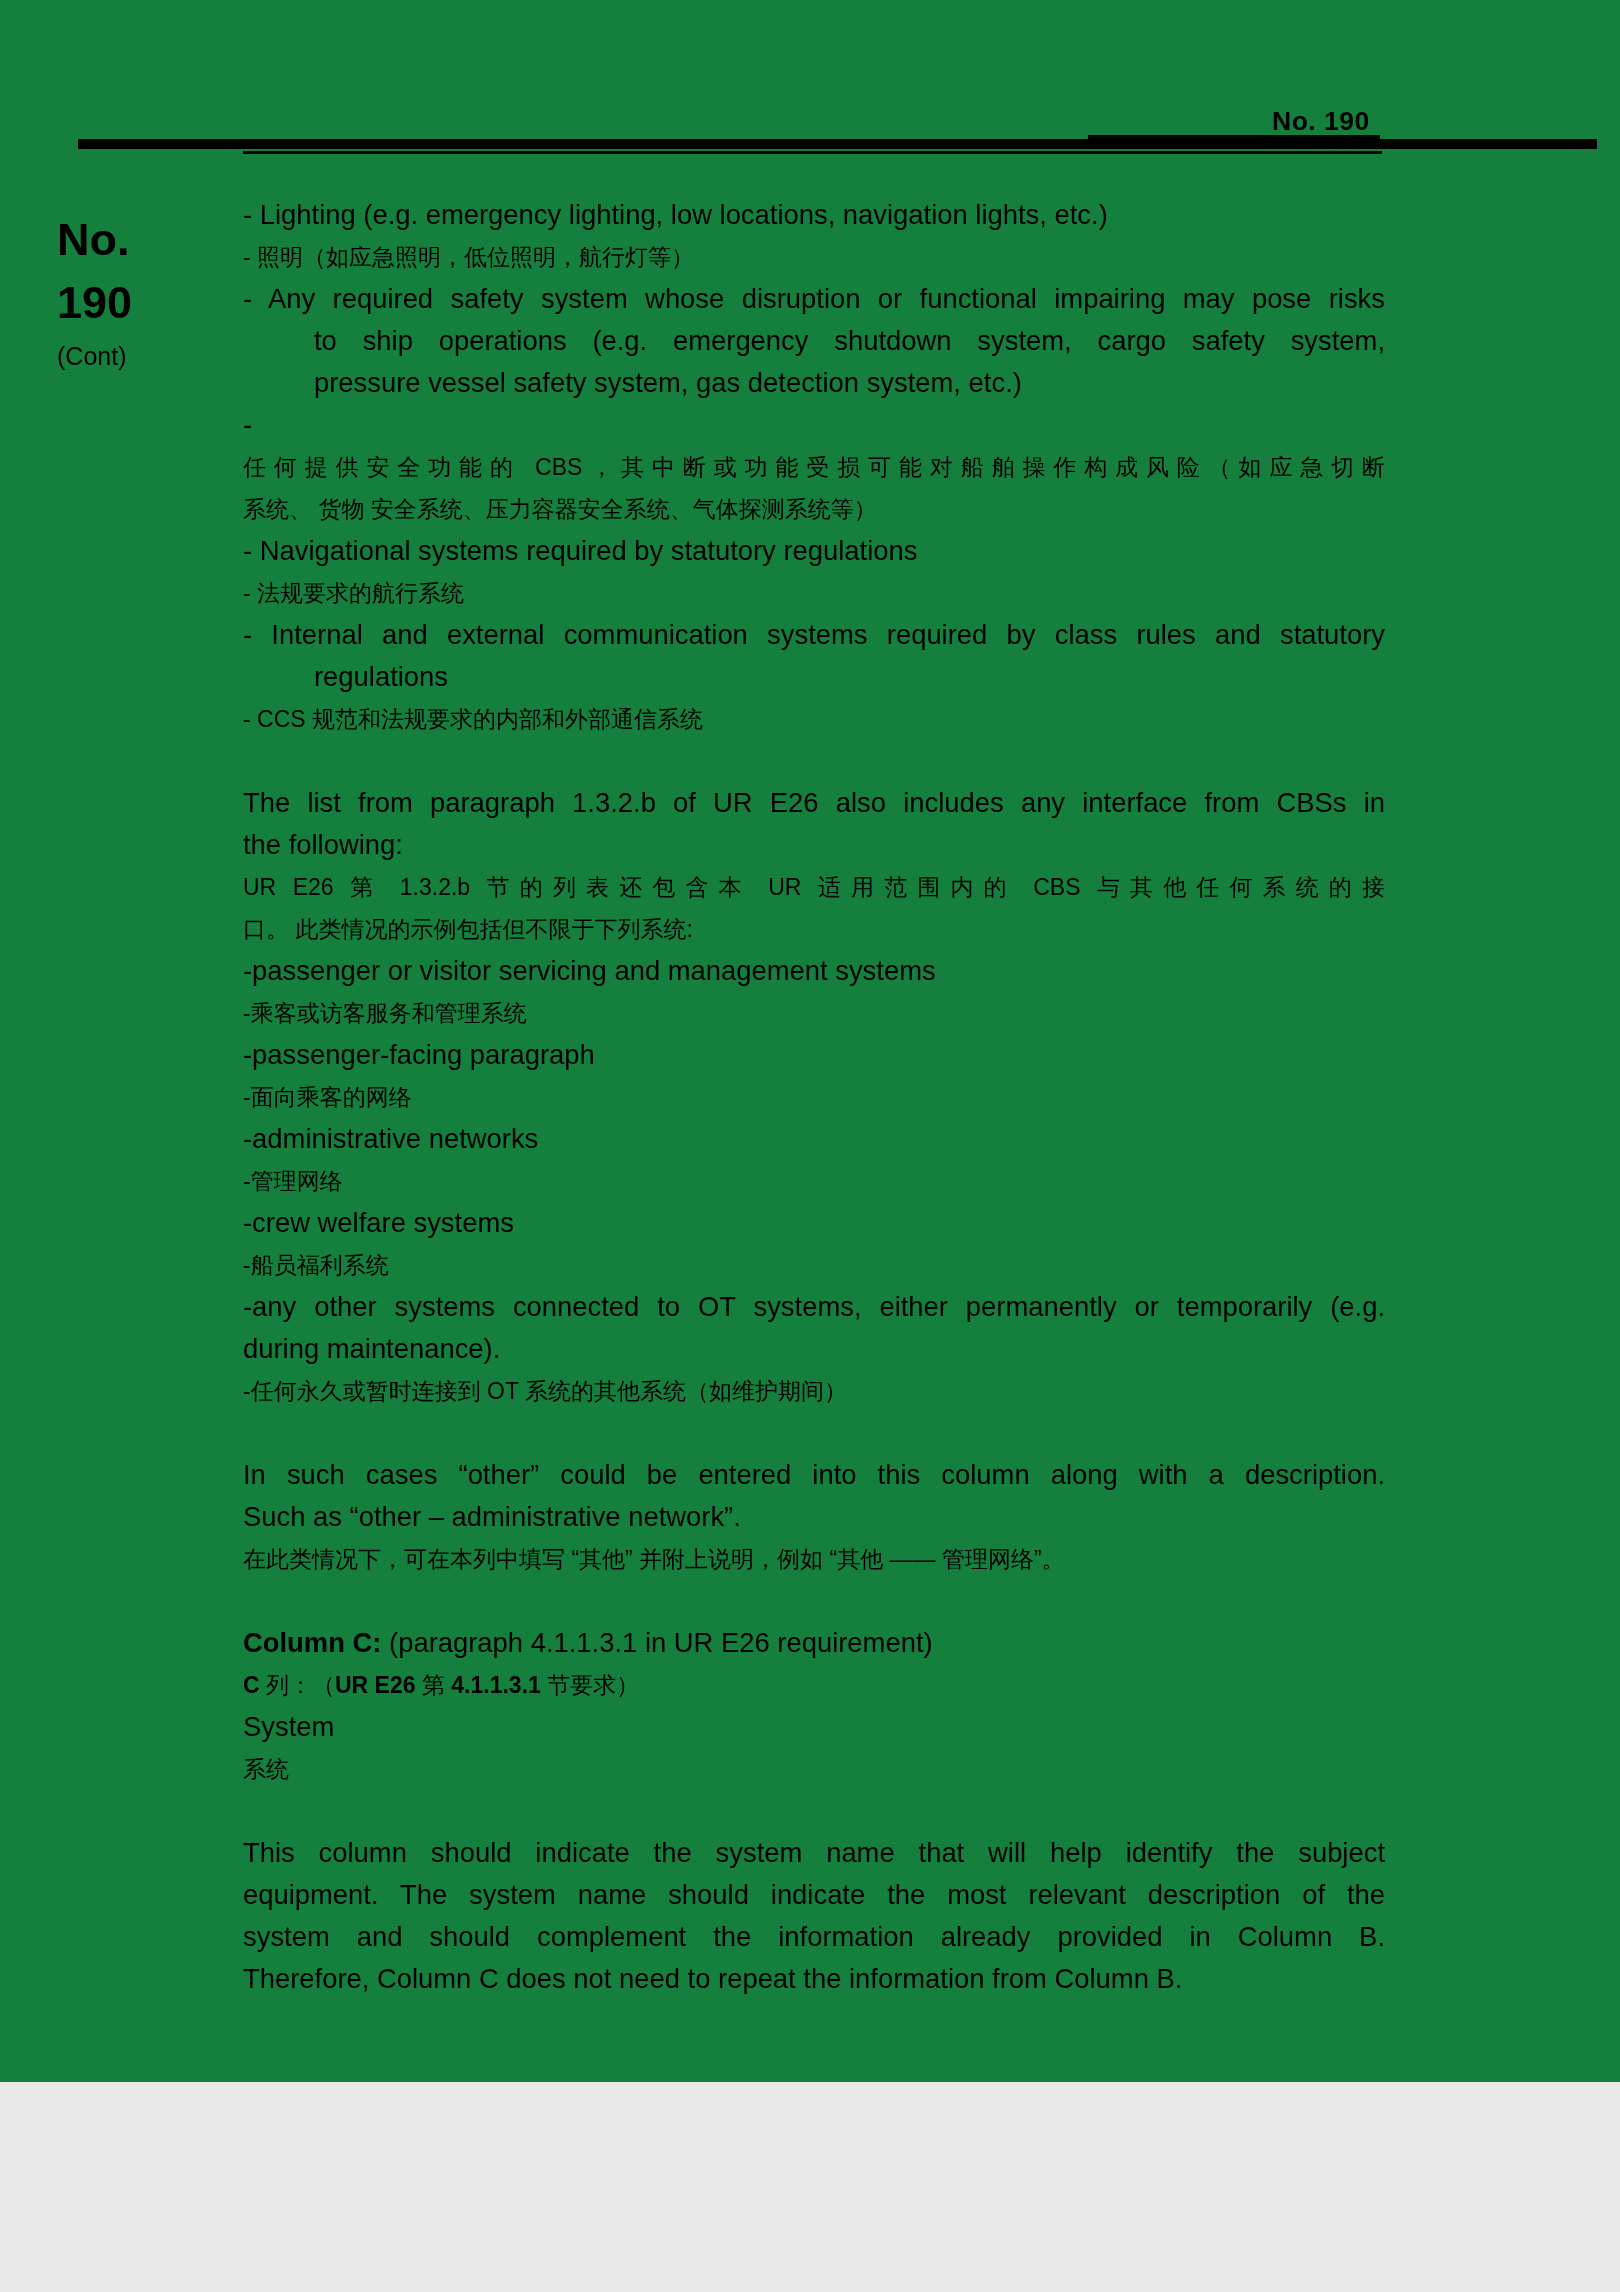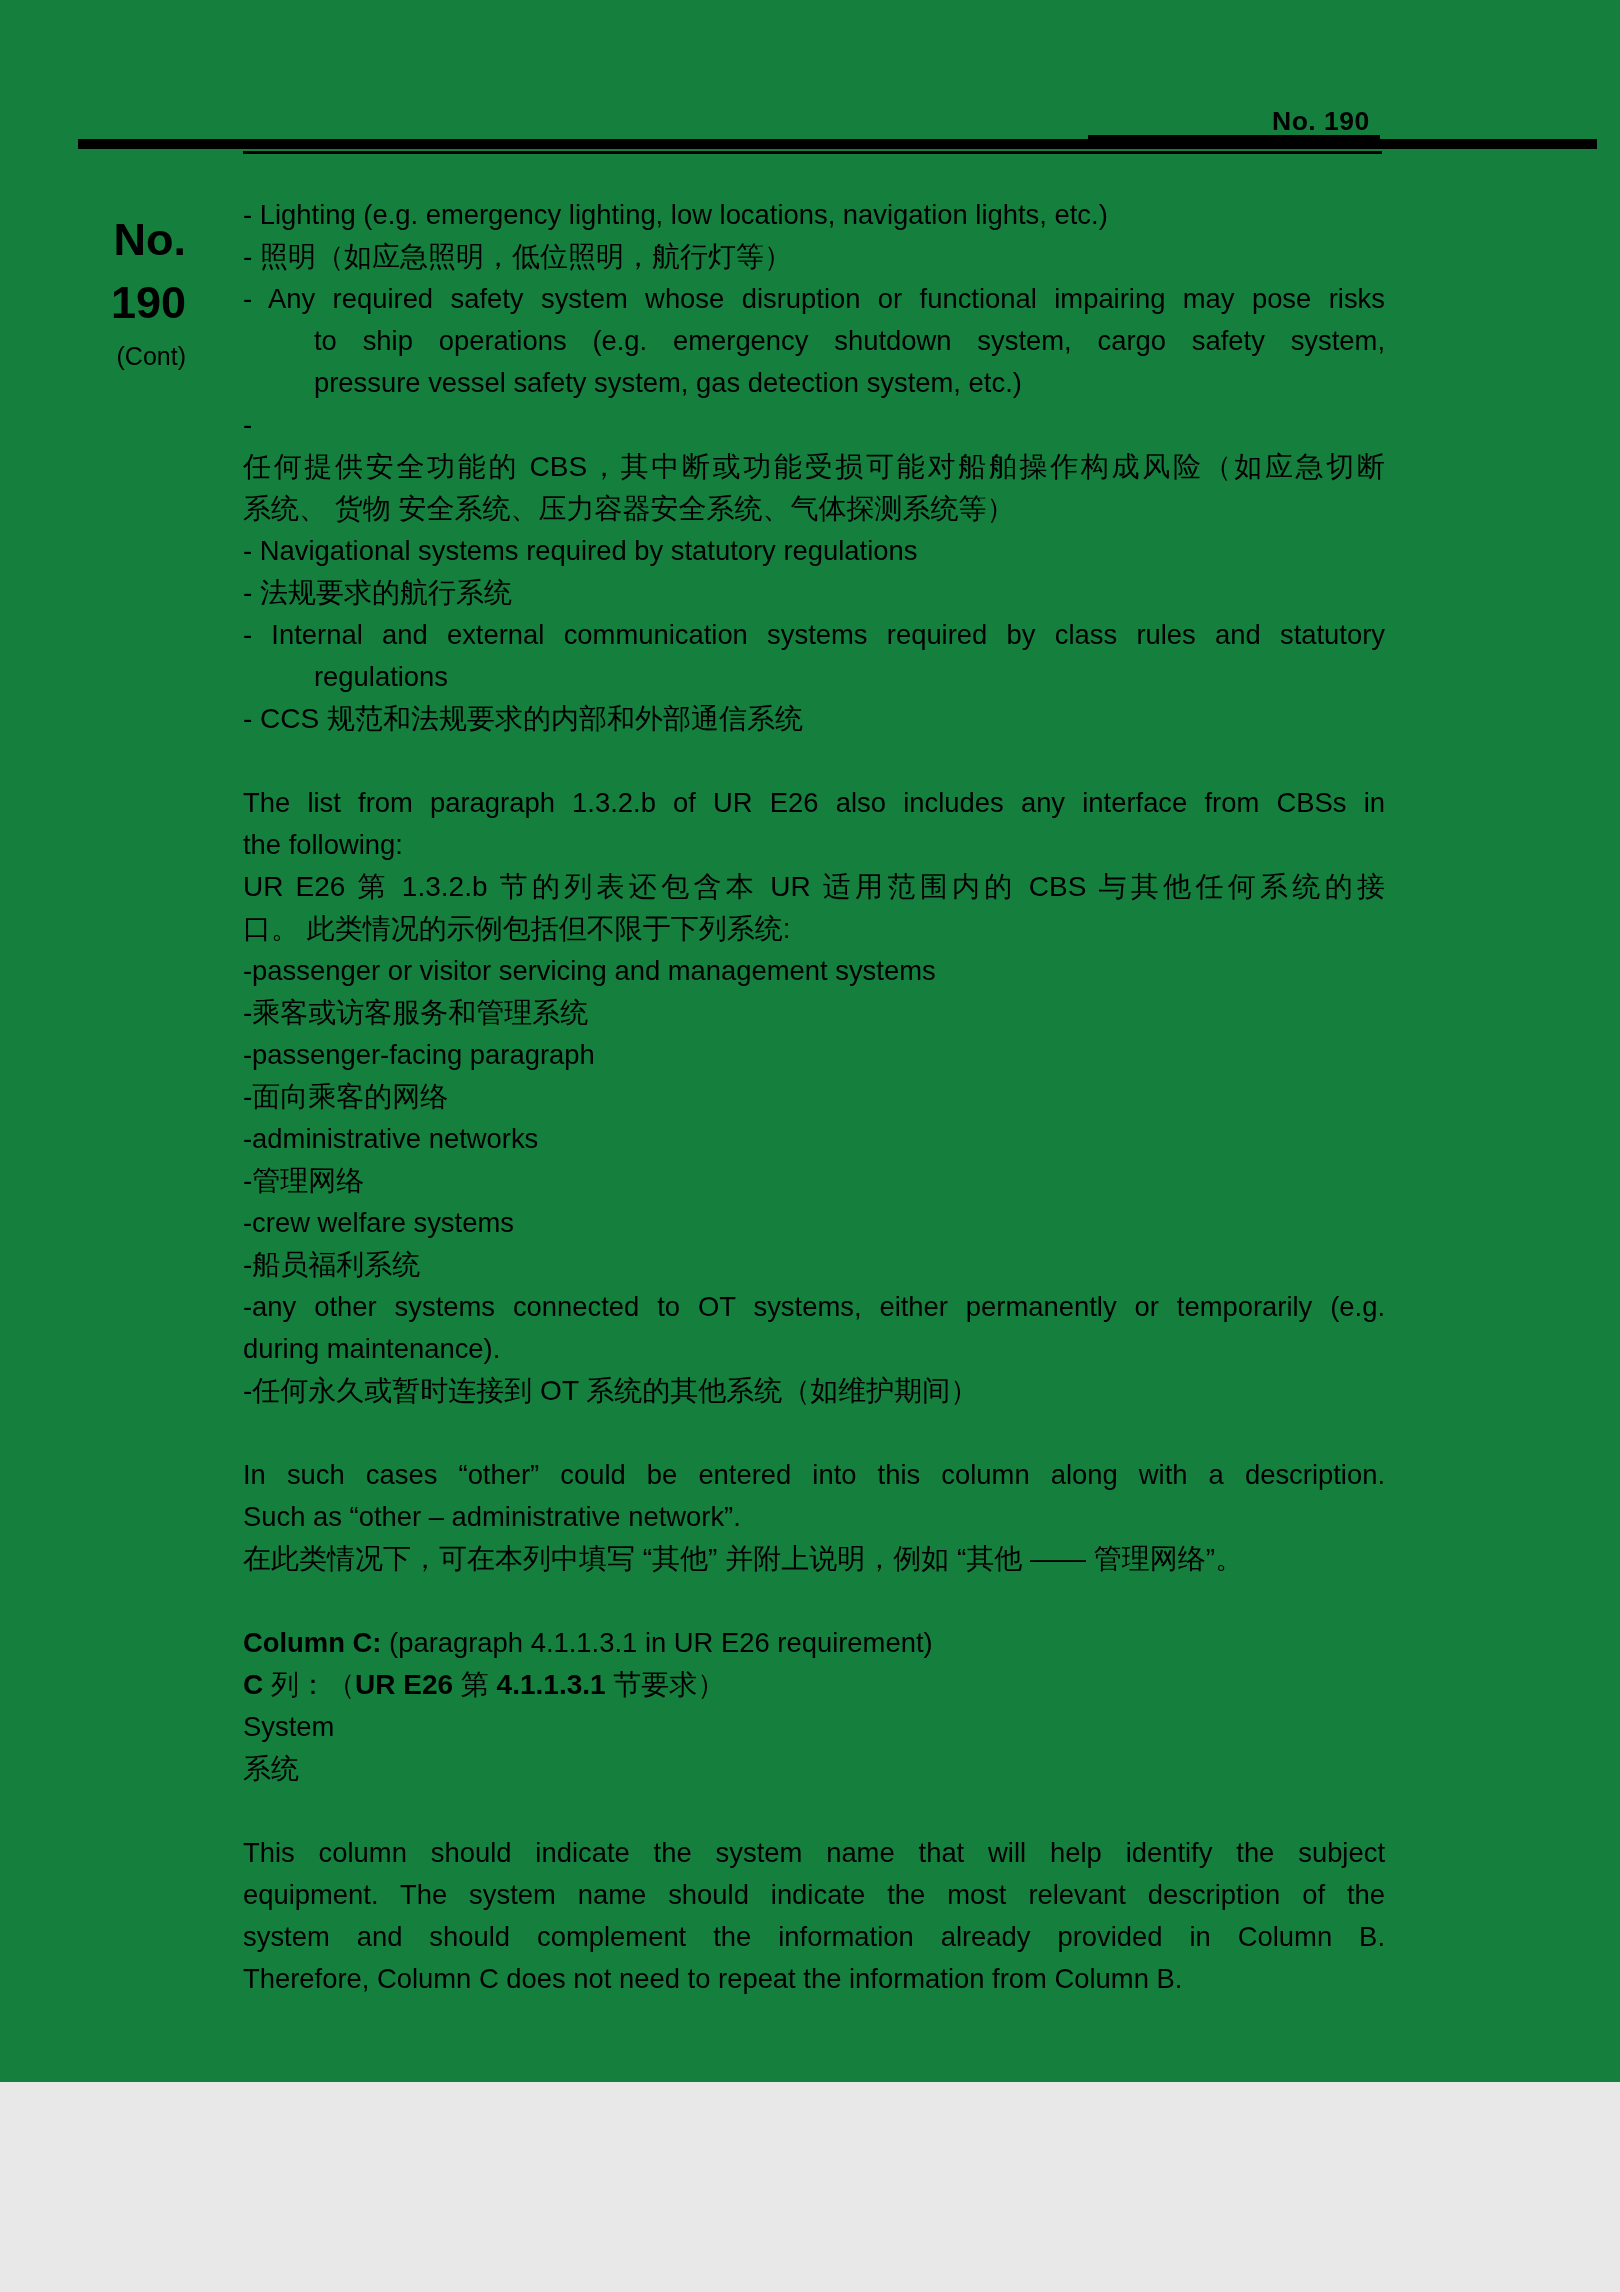--- a/index.html
+++ b/index.html
@@ -10,27 +10,27 @@
     overflow:hidden;
   }
   .rule { position:absolute; background:#000; }
   #rule-top-thick { left:78px;  top:139px;  width:1519px; height:9.8px; }
   #rule-top-under { left:1088px;top:135px;  width:292px;  height:3.9px;  }
   #rule-top-thin  { left:243px; top:151px;  width:1139px; height:2.9px;  }
   #rule-bottom    { left:104px; top:2158px; width:1422px; height:6.9px;  }
 
   #hdr-no { position:absolute; left:1272px; top:106px; font-size:26.5px; font-weight:bold; letter-spacing:0.5px; }
 
-  #margin-block { position:absolute; left:57px; top:208px; width:129px; text-align:right; }
+  #margin-block { position:absolute; left:57px; top:208px; width:129px; text-align:left; }
   .m-big  { font-size:45px; font-weight:bold; line-height:63px; }
   .m-cont { font-size:25px; line-height:35px; margin-top:5px; }
 
   #body { position:absolute; left:243px; top:194px; width:1142px; }
   .line { min-height:42px; line-height:42px; font-size:27.4px; white-space:nowrap; }
-  .cjk  { font-size:28px; }
+  .cjk  { font-size:23px; }
   .j    { white-space:normal; text-align:justify; text-align-last:justify; }
   .ind  { padding-left:71px; }
   .sp   { height:42px; }
   .b    { font-weight:bold;text-align:right; }
 
   #ftr-page { position:absolute; left:714px;  top:2119px; font-size:26.5px; font-weight:bold;margin-top:40px; }
   #ftr-rec  { position:absolute; left:1155px; top:2119px; font-size:26.5px; font-weight:bold; }
 </style>
 </head>
 <body>

